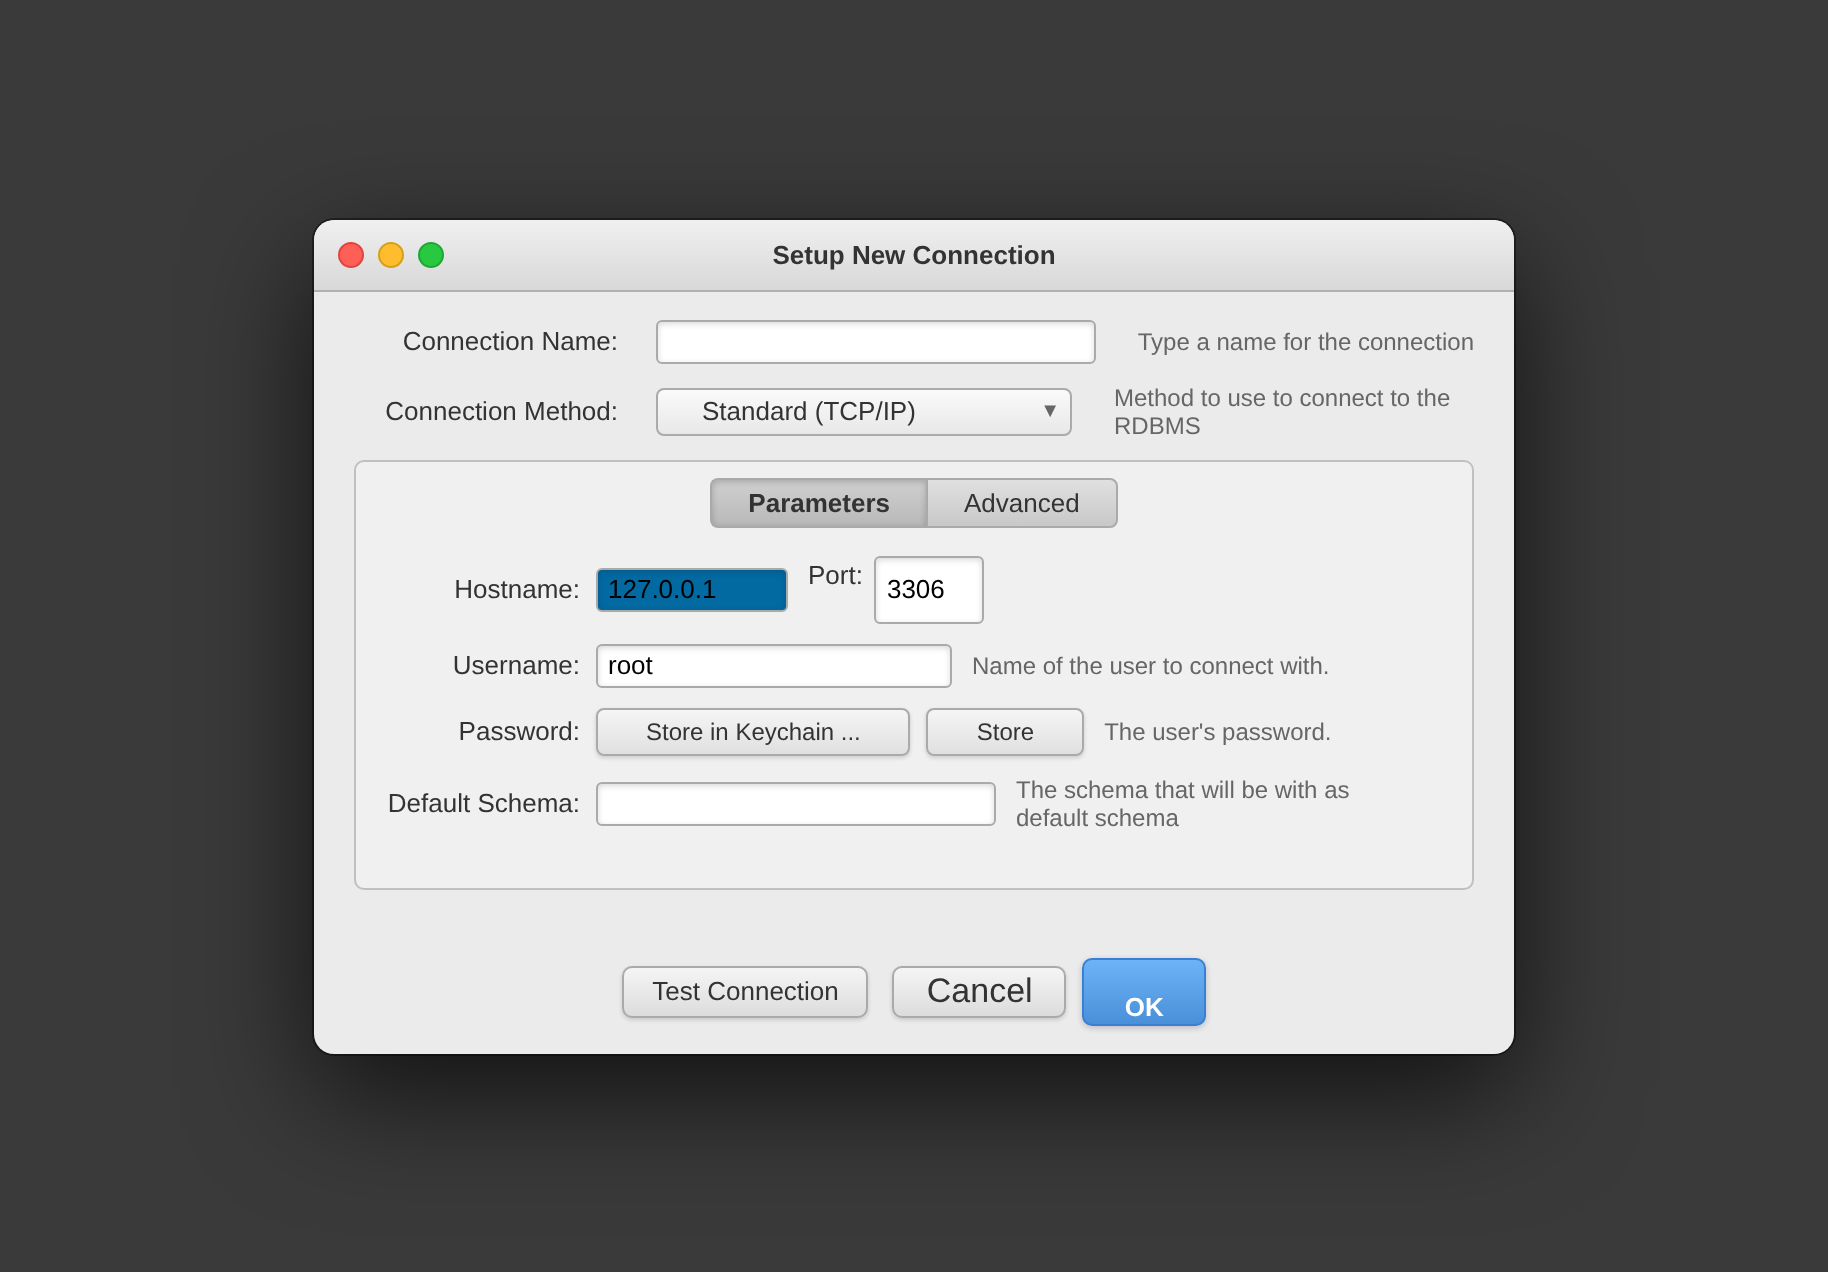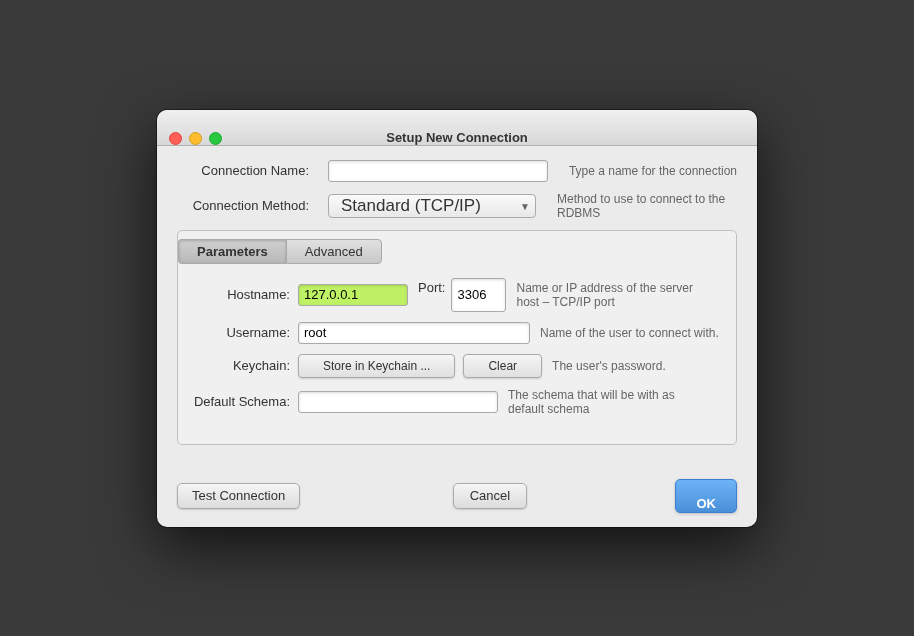--- a/index.html
+++ b/index.html
@@ -21,21 +21,21 @@
       border-radius: 10px;
       box-shadow: 0 20px 60px rgba(0,0,0,0.7), 0 0 0 1px rgba(0,0,0,0.4);
       overflow: hidden;
     }
 
     .titlebar {
       background: linear-gradient(to bottom, #f0f0f0, #d8d8d8);
       border-bottom: 1px solid #b0b0b0;
       height: 36px;
       display: flex;
-      align-items: flex-end;
+      align-items: center;
       justify-content: center;
       position: relative;
       border-radius: 10px 10px 0 0;
     }
 
     .titlebar-buttons {
       position: absolute;
       left: 12px;
       display: flex;
       gap: 7px;
@@ -104,22 +104,22 @@
       position: relative;
       flex: 1;
     }
 
     .form-select {
       width: 100%;
       height: 24px;
       border: 1px solid #aaa;
       border-radius: 4px;
       background: linear-gradient(to bottom, #fafafa, #e8e8e8);
-      font-size: 17px;
-      padding: 0 22px 0 12px;
+      font-size: 13px;
+      padding: 0 22px 0 22px;
       appearance: none;
       -webkit-appearance: none;
       cursor: pointer;
       color: #333;
     }
 
     .select-arrow {
       position: absolute;
       right: 6px;
       top: 50%;
@@ -132,20 +132,21 @@
     .tab-panel-container {
       border: 1px solid #c0c0c0;
       border-radius: 5px;
       background: #f0f0f0;
       margin-top: 6px;
       margin-bottom: 10px;
     }
 
     .tab-header {
       display: flex;
+      justify-content: center;
       padding: 8px 0 0;
       gap: 0;
     }
 
     .tab-btn {
       padding: 4px 18px;
       font-size: 13px;
       border: 1px solid #aaa;
       cursor: pointer;
       background: linear-gradient(to bottom, #e0e0e0, #c8c8c8);
@@ -179,27 +180,27 @@
 
     .tab-label {
       text-align: right;
       min-width: 110px;
       padding-right: 8px;
       color: #333;
       font-size: 13px;
     }
 
     .hostname-input {
-      width: 110px;
+      width: 96px;
       height: 22px;
       border: 1px solid #aaa;
       border-radius: 3px;
       padding: 2px 5px;
       font-size: 13px;
-      background: #bef264;
+      background: #0369a1;
       outline: none;
       box-shadow: inset 0 1px 3px rgba(0,0,0,0.15);
     }
 
     .port-label {
       margin: 0 6px 14px 10px;
       font-size: 13px;
       color: #333;
     }
 
@@ -209,21 +210,21 @@
       border: 1px solid #aaa;
       border-radius: 3px;
       padding: 0 5px;
       font-size: 13px;
       background: white;
       outline: none;
       box-shadow: inset 0 1px 3px rgba(0,0,0,0.15);
     }
 
     .username-input {
-      width: 232px;
+      width: 178px;
       height: 22px;
       border: 1px solid #aaa;
       border-radius: 3px;
       padding: 0 5px;
       font-size: 13px;
       background: white;
       outline: none;
       box-shadow: inset 0 1px 3px rgba(0,0,0,0.15);
     }
 
@@ -250,21 +251,21 @@
       border-radius: 3px;
       padding: 0 5px;
       font-size: 13px;
       background: white;
       outline: none;
       box-shadow: inset 0 1px 3px rgba(0,0,0,0.15);
     }
 
     .bottom-buttons {
       display: flex;
-      justify-content: space-between;
+      justify-content: center;
       align-items: center;
       gap: 8px;
       padding: 8px 20px 14px;
     }
 
     .btn-ok {
       height: 26px;
       padding: 16px 20px;
       border: 1px solid #3a7fd5;
       border-radius: 5px;
@@ -276,21 +277,21 @@
       box-shadow: 0 1px 3px rgba(0,0,0,0.2);
     }
 
     .btn-cancel {
       height: 26px;
       padding: 0 16px;
       border: 1px solid #aaa;
       border-radius: 5px;
       background: linear-gradient(to bottom, #f5f5f5, #dcdcdc);
       color: #333;
-      font-size: 13px;
+      font-size: 17px;
       cursor: pointer;
       box-shadow: 0 1px 2px rgba(0,0,0,0.15);
     }
 
     .btn-test {
       height: 26px;
       padding: 0 14px;
       border: 1px solid #aaa;
       border-radius: 5px;
       background: linear-gradient(to bottom, #f5f5f5, #dcdcdc);
@@ -342,33 +343,32 @@
         <button class="tab-btn">Advanced</button>
       </div>
 
       <div class="tab-content">
 
         <div class="tab-form-row">
           <label class="tab-label">Hostname:</label>
           <input type="text" class="hostname-input" value="127.0.0.1" style="">
           <span class="port-label">Port:</span>
           <input type="text" class="port-input" value="3306" style="">
-          <span class="hint-text">Name or IP address of the server host – TCP/IP port</span>
         </div>
 
         <div class="tab-form-row">
           <label class="tab-label">Username:</label>
           <input type="text" class="username-input" value="root" style="">
           <span class="hint-text">Name of the user to connect with.</span>
         </div>
 
         <div class="tab-form-row">
-          <label class="tab-label">Keychain:</label>
+          <label class="tab-label">Password:</label>
           <button class="mac-button">Store in Keychain ...</button>
-          <button class="mac-button clear-btn">Clear</button>
+          <button class="mac-button clear-btn">Store</button>
           <span class="hint-text">The user's password.</span>
         </div>
 
         <div class="tab-form-row">
           <label class="tab-label">Default Schema:</label>
           <input type="text" class="default-schema-input" value="" style="">
           <span class="hint-text">The schema that will be with as default schema</span>
         </div>
 
       </div>

